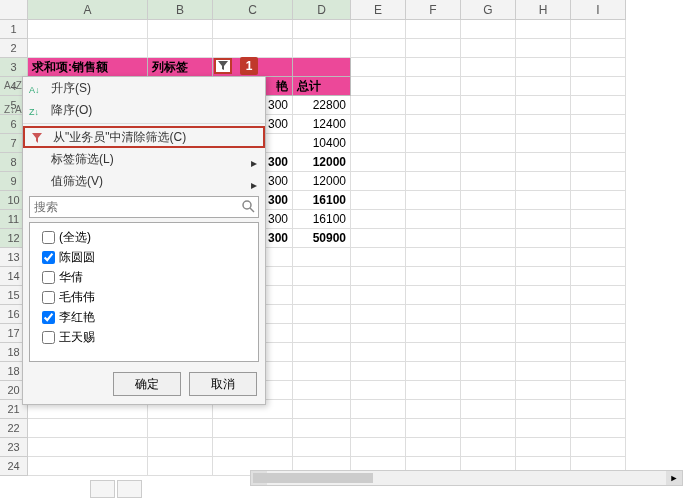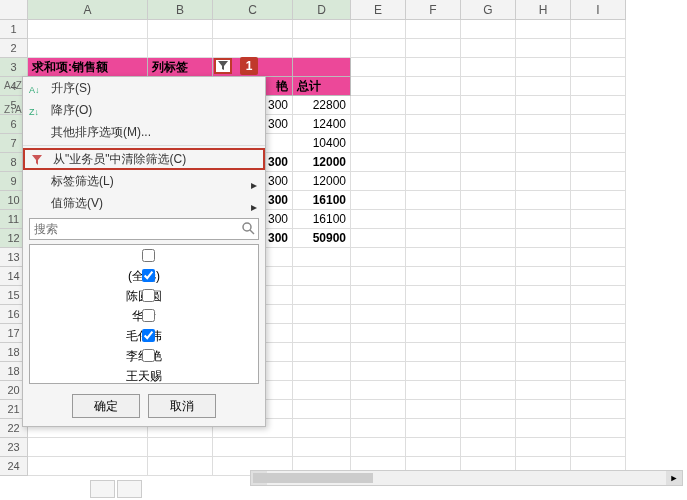--- a/index.html
+++ b/index.html
@@ -34,24 +34,24 @@
 .menu-item .arrow { position: absolute; right: 8px; top: 4px; }
 .menu-item .icon { position: absolute; left: 6px; top: 3px; width: 14px; height: 14px; }
 .menu-sep { height: 1px; background: #ddd; margin: 2px 0; }
 .menu-highlight { border: 2px solid #c0392b; height: 22px; line-height: 18px; }
 
 .search-box { margin: 4px 6px; position: relative; }
 .search-box input { width: 100%; height: 22px; border: 1px solid #aaa; padding: 0 22px 0 4px; font-size: 12px; }
 .search-box .sicon { position: absolute; right: 4px; top: 3px; color: #888; }
 
 .check-list { margin: 2px 6px; border: 1px solid #aaa; background: #fff; height: 140px; padding: 4px; overflow: auto; }
-.check-item { height: 20px; line-height: 20px; display: flex; align-items: center; gap: 4px; flex-direction: column; }
+.check-item { height: 20px; line-height: 20px; display: flex; align-items: center; gap: 4px; }
 .check-item input { margin-left: 8px; }
 
-.btn-row { display: flex; justify-content: center; gap: 8px; padding: 8px; }
+.btn-row { display: flex; justify-content: flex-end; gap: 8px; padding: 8px; }
 .btn { width: 68px; height: 24px; border: 1px solid #999; background: #f0f0f0; text-align: center; line-height: 22px; cursor: pointer; }
 
 .left-icons { position: absolute; left: 4px; top: 80px; z-index: 11; }
 .left-icons div { height: 18px; margin-bottom: 6px; font-size: 10px; color: #666; }
 
 .hscroll { position: absolute; bottom: 14px; left: 250px; right: 4px; height: 16px; background: #f0f0f0; border: 1px solid #ccc; }
 .hscroll .thumb { position: absolute; left: 2px; top: 2px; width: 120px; height: 10px; background: #ccc; }
 .hscroll .lbtn, .hscroll .rbtn { position: absolute; top: 0; width: 16px; height: 14px; background: #e0e0e0; text-align: center; font-size: 9px; line-height: 14px; }
 .hscroll .lbtn { left: 0; } .hscroll .rbtn { right: 0; }
 
@@ -386,23 +386,20 @@
     <span>升序(S)</span>
   </div>
   <div class="menu-item">
     <span class="icon">
       <svg width="12" height="12">
           <text x="0" y="10" font-size="9" fill="#3a7">Z↓</text>
         </svg>
     </span>
     <span>降序(O)</span>
   </div>
-  <div class="menu-item">
-    <span>其他排序选项(M)...</span>
-  </div>
   <div class="menu-sep"></div>
   <div class="menu-item menu-highlight">
     <span class="icon">
       <svg width="12" height="12">
           <path d="M1 1h10L7 6v5L5 9V6z" fill="#c55"></path>
         </svg>
     </span>
     <span>从"业务员"中清除筛选(C)</span>
   </div>
   <div class="menu-item">

